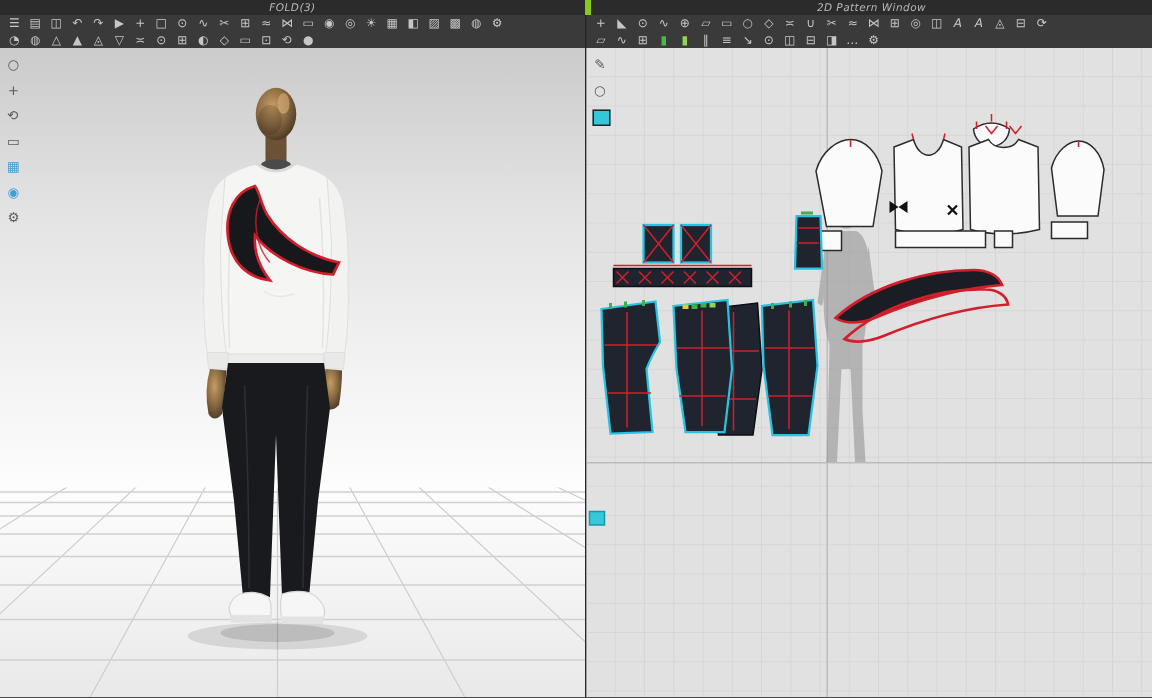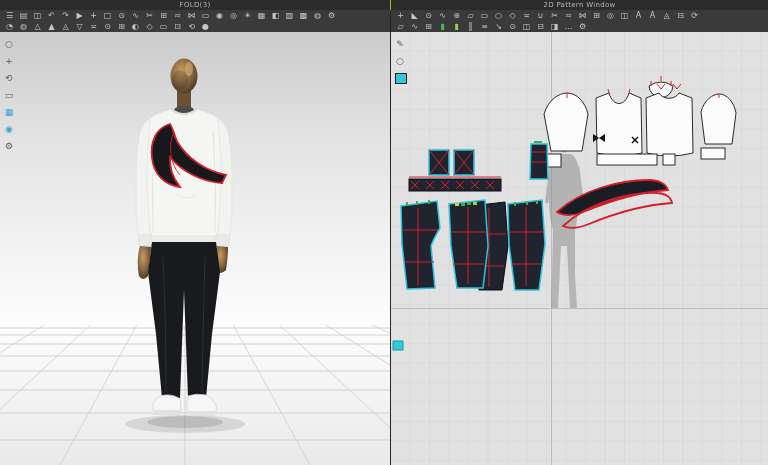--- a/index.html
+++ b/index.html
@@ -1,21 +1,21 @@
 <!DOCTYPE html>
 <html style="--titlebar-bg: #2b2b2b; --toolbar-bg: #3a3a3a; --icon-color: #c6c6c6; --accent-cyan: #27c3e0; --accent-red: #d21f2c; --accent-green: #3db24b; --pattern-dark: #20242f; --avatar-bronze: #8a6a42; --garment-white: #f5f5f3; --pants-black: #191a1e;"><head>
 <meta charset="utf-8">
 <style>
   html,body{margin:0;padding:0;background:#1e1e1e;font-family:"DejaVu Sans",sans-serif;}
-  .app{width:768px;height:465px;position:relative;background:var(--toolbar-bg,#3a3a3a);overflow:hidden;}
+  .app{width:768px;height:465px;position:relative;background:var(--toolbar-bg,#3a3a3a);overflow:hidden;font-style:italic;}
 
   
   .titlebar{height:10px;display:flex;background:var(--titlebar-bg,#2b2b2b);}
   .titlebar .wt{width:390px;text-align:center;font-size:7px;line-height:10px;color:#b8b8b8;letter-spacing:.3px;}
-  .titlebar .wt.right{width:378px;border-left:1px solid #84cc16;box-sizing:border-box;}
+  .titlebar .wt.right{width:378px;border-left:4px solid #84cc16;box-sizing:border-box;}
 
   
   .topbar{display:flex;height:22px;background:var(--toolbar-bg,#3a3a3a);}
   .topcol{width:390px;}
   .topcol.right{width:378px;border-left:1px solid #262626;box-sizing:border-box;}
   .toolrow{display:flex;align-items:center;height:11px;padding-left:3px;gap:1px;}
   .icon{width:13px;height:10px;font-size:8px;line-height:10px;text-align:center;color:var(--icon-color,#c6c6c6);flex:none;cursor:default;overflow:hidden;}
   .icon.swatch{width:9px;height:7px;margin:1px 3px;border:1px solid #222;}
 
   

